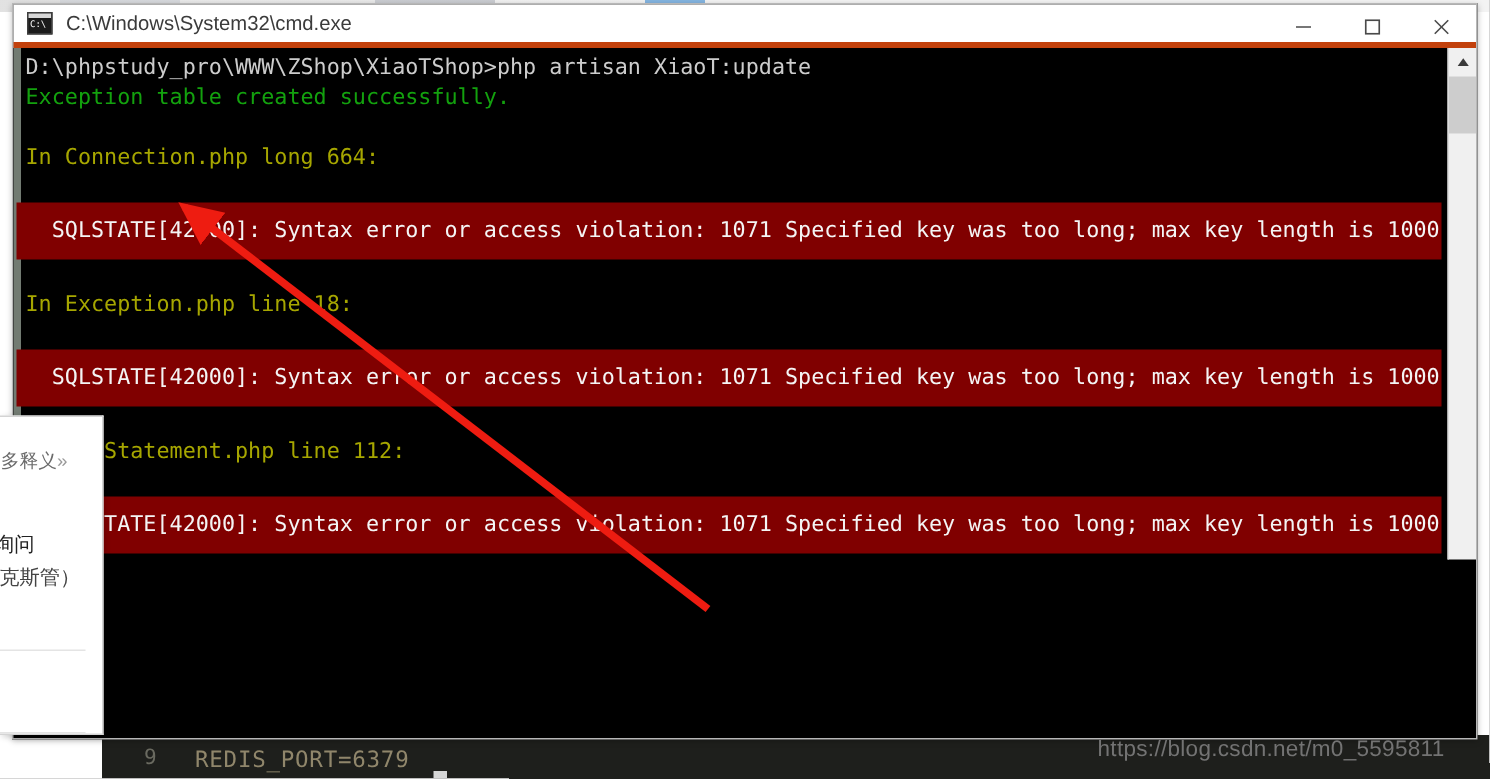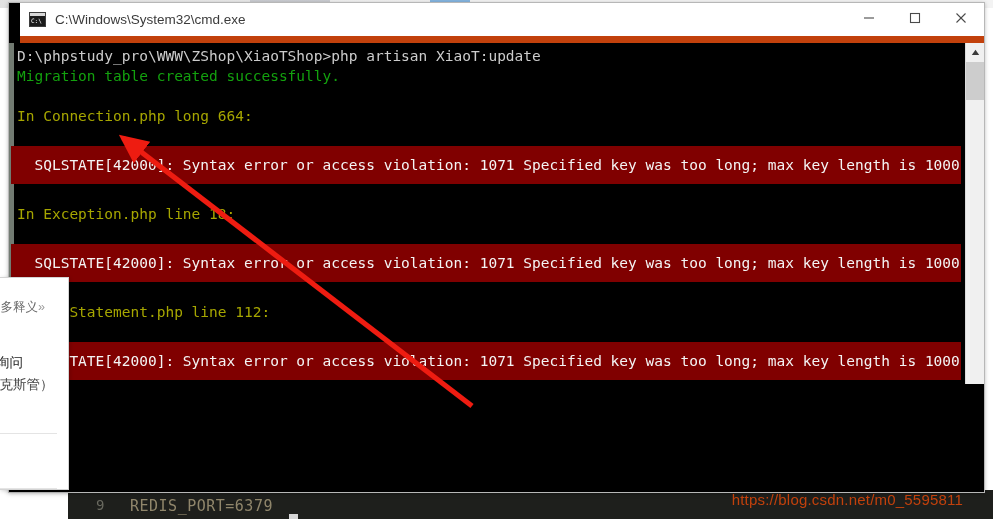--- a/index.html
+++ b/index.html
@@ -65,26 +65,25 @@
   .cmd-window {
     position: absolute;
     left: 8px; top: 2px;
     width: 977px; height: 491px;
     background: #000000;
     border: 1px solid #b7b7b7;
     box-shadow: 0 1px 4px rgba(0,0,0,.25);
   }
   .titlebar {
     position: relative;
-    height: 40px;
-    background: #ffffff;
-    border-bottom: 7px solid #c2410c;
+    height: 29px;
+    background: #ffffff;
+    border-bottom: 4px solid #c2410c;
     display: flex;
     align-items: center;
-    margin-left: 11px;
   }
   .title-icon {
     width: 17px; height: 15px;
     margin-left: 9px; margin-right: 9px;
     background: #1b1b1b;
     border: 1px solid #3d3d3d;
     position: relative;
     flex: 0 0 auto;
   }
   .title-icon::before {
@@ -237,21 +236,21 @@
     left: 0; top: 0;
     width: 993px; height: 519px;
     pointer-events: none;
   }
 
   
   .watermark {
     position: absolute;
     right: 30px; bottom: 11px;
     font-size: 15px;
-    color: #c2410c;
+    color: #737373;
     font-family: "Liberation Sans", sans-serif;
     white-space: nowrap;
     letter-spacing: .2px;
   }
 </style>
 </head>
 <body>
 
 <div id="root">
 
@@ -287,21 +286,21 @@
         </div>
       </div>
     </div>
 
     <div class="console">
       <div class="console-left-sliver"></div>
 
       <div class="console-inner">
 
         <div class="line c-white">D:\phpstudy_pro\WWW\ZShop\XiaoTShop&gt;php artisan XiaoT:update</div>
-        <div class="line c-green">Migration table created successfully.</div>
+        <div class="line c-green">Exception table created successfully.</div>
         <div class="blank"></div>
         <div class="line c-yellow">In Connection.php long 664:</div>
         <div class="blank"></div>
 
         <div class="err-block">
           <div class="err-pad"></div>
           <div class="line">  SQLSTATE[42000]: Syntax error or access violation: 1071 Specified key was too long; max key length is 1000 bytes (S</div>
           <div class="err-pad"></div>
         </div>
 

